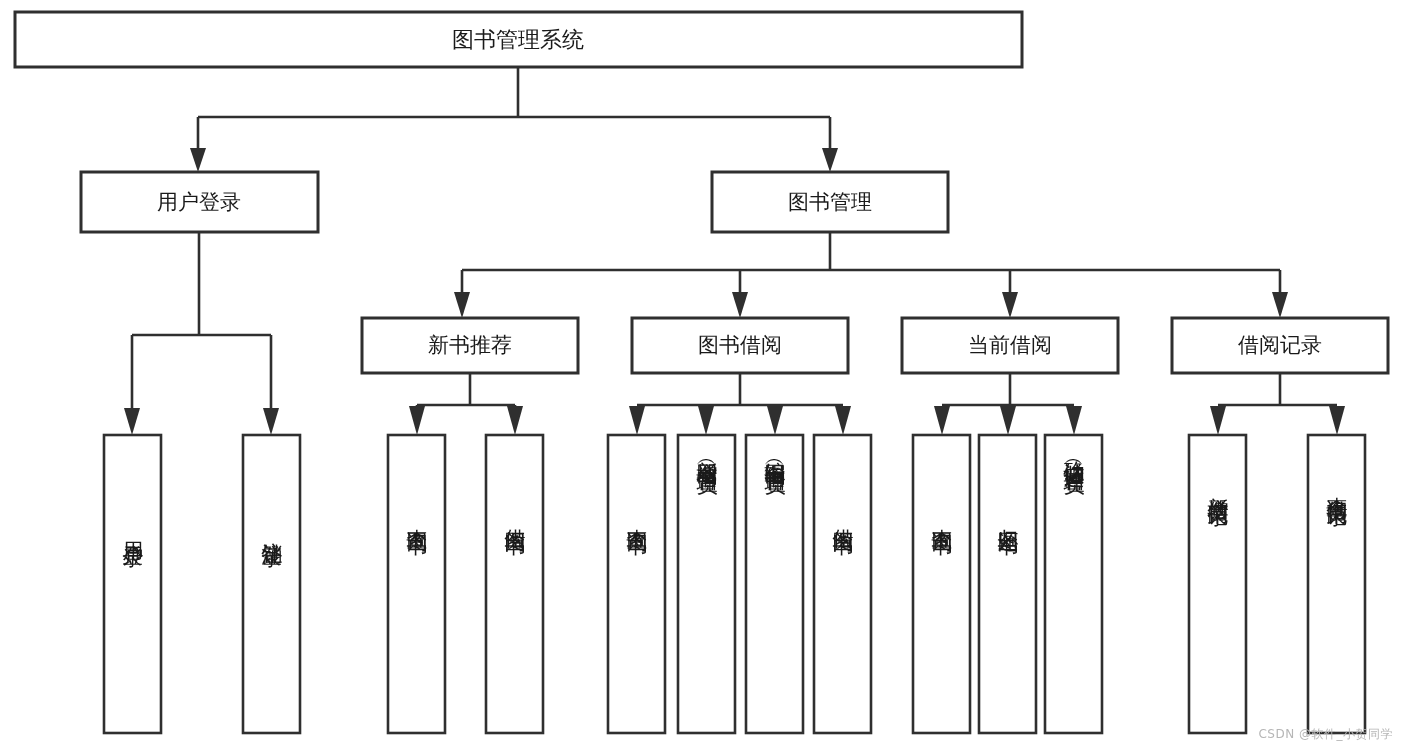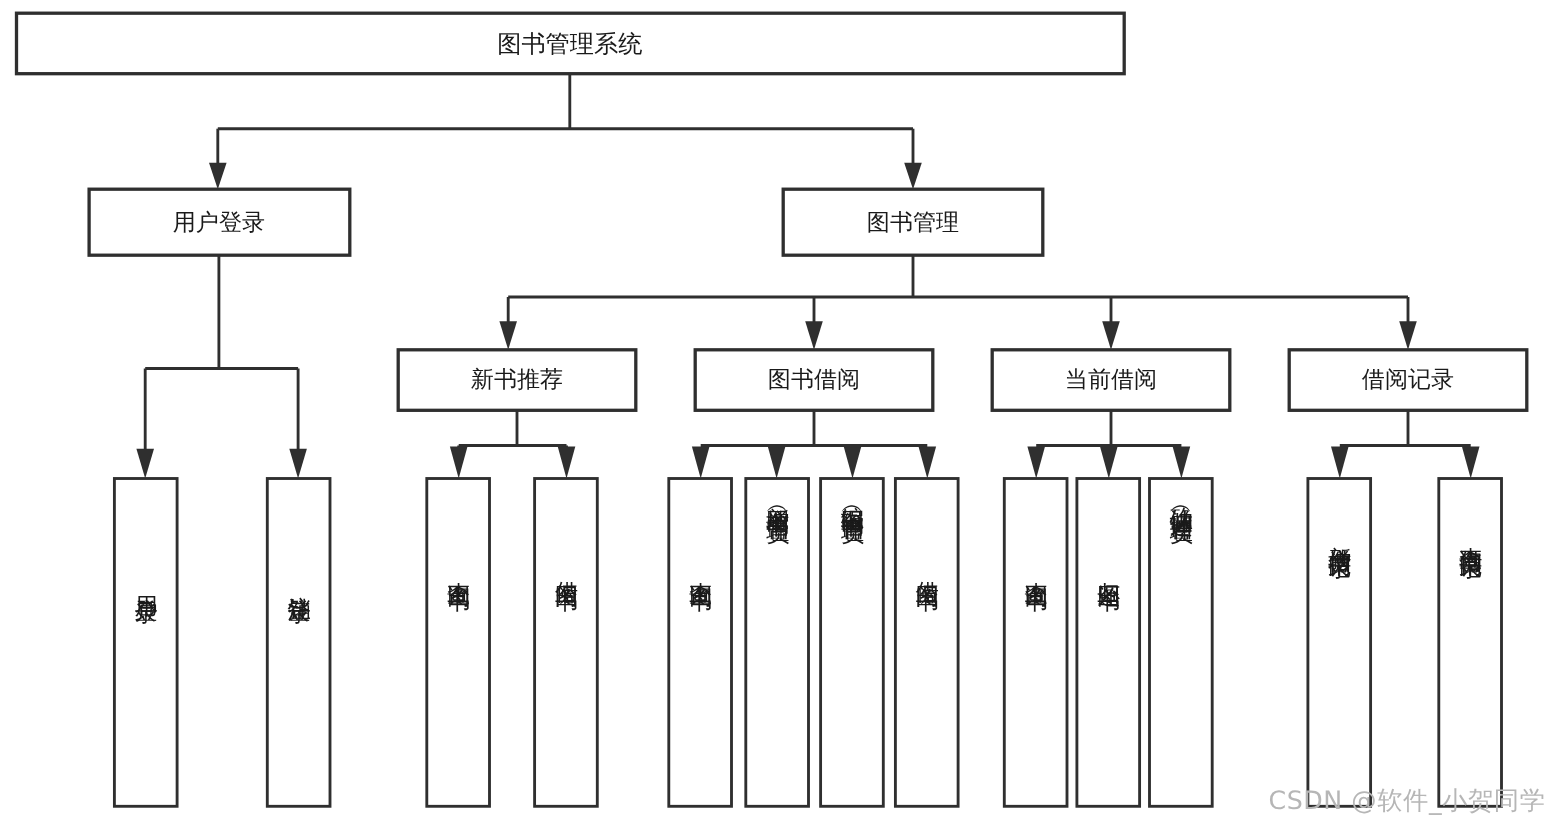--- a/index.html
+++ b/index.html
@@ -69,24 +69,24 @@
     text-orientation: upright;
     font-family: "DejaVu Sans", "Liberation Sans", sans-serif;
     font-size: 21px;
     line-height: 1;
     letter-spacing: 2px;
     color: #1a1a1a;
     white-space: nowrap;
   }
   .watermark {
     position: absolute;
-    right: 0;
+    right: 12px;
     bottom: 4px;
     font-family: "DejaVu Sans", "Liberation Sans", sans-serif;
-    font-size: 23px;
+    font-size: 12px;
     color: #b6b6b6;
     letter-spacing: 0.5px;
     user-select: none;
   }
 </style>
 </head>
 <body>
 
 <div id="chart-root">
 

